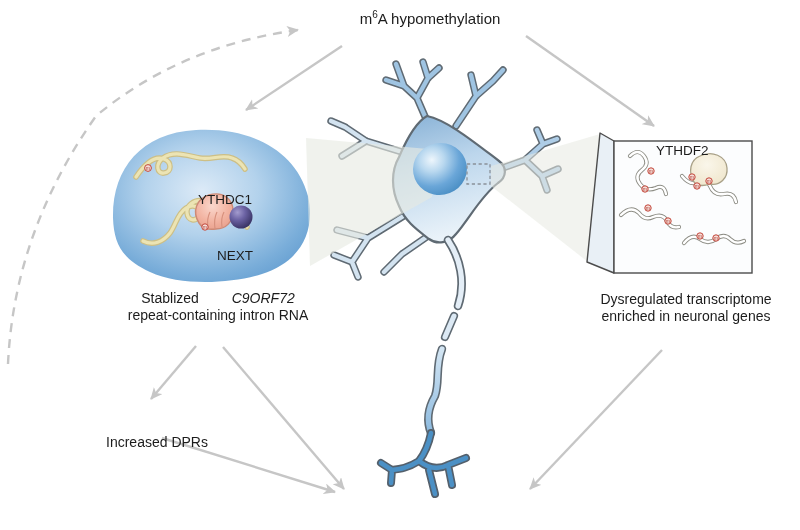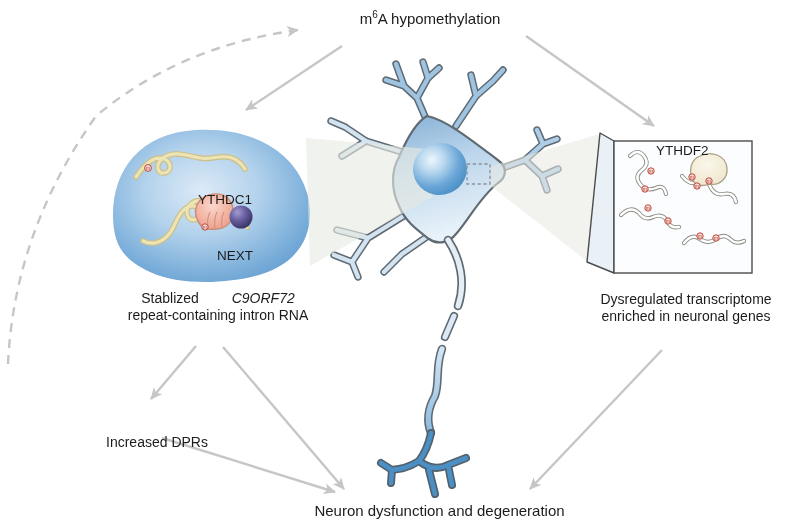--- a/index.html
+++ b/index.html
@@ -235,17 +235,14 @@
 
 <div class="lbl center fs14" style="left:566px;top:291px;width:240px;">
   <div>Dysregulated transcriptome</div>
   <div>enriched in neuronal genes</div>
 </div>
 
 <div class="lbl center fs14" style="left:77px;top:434px;width:160px;">
   <span>Increased DPRs</span>
 </div>
 
-<div class="lbl center fs15" style="left:277px;top:502px;width:325px;">
-  <span>Neuron dysfunction and degeneration</span>
-</div>
 
 </div>
 
 </body></html>

